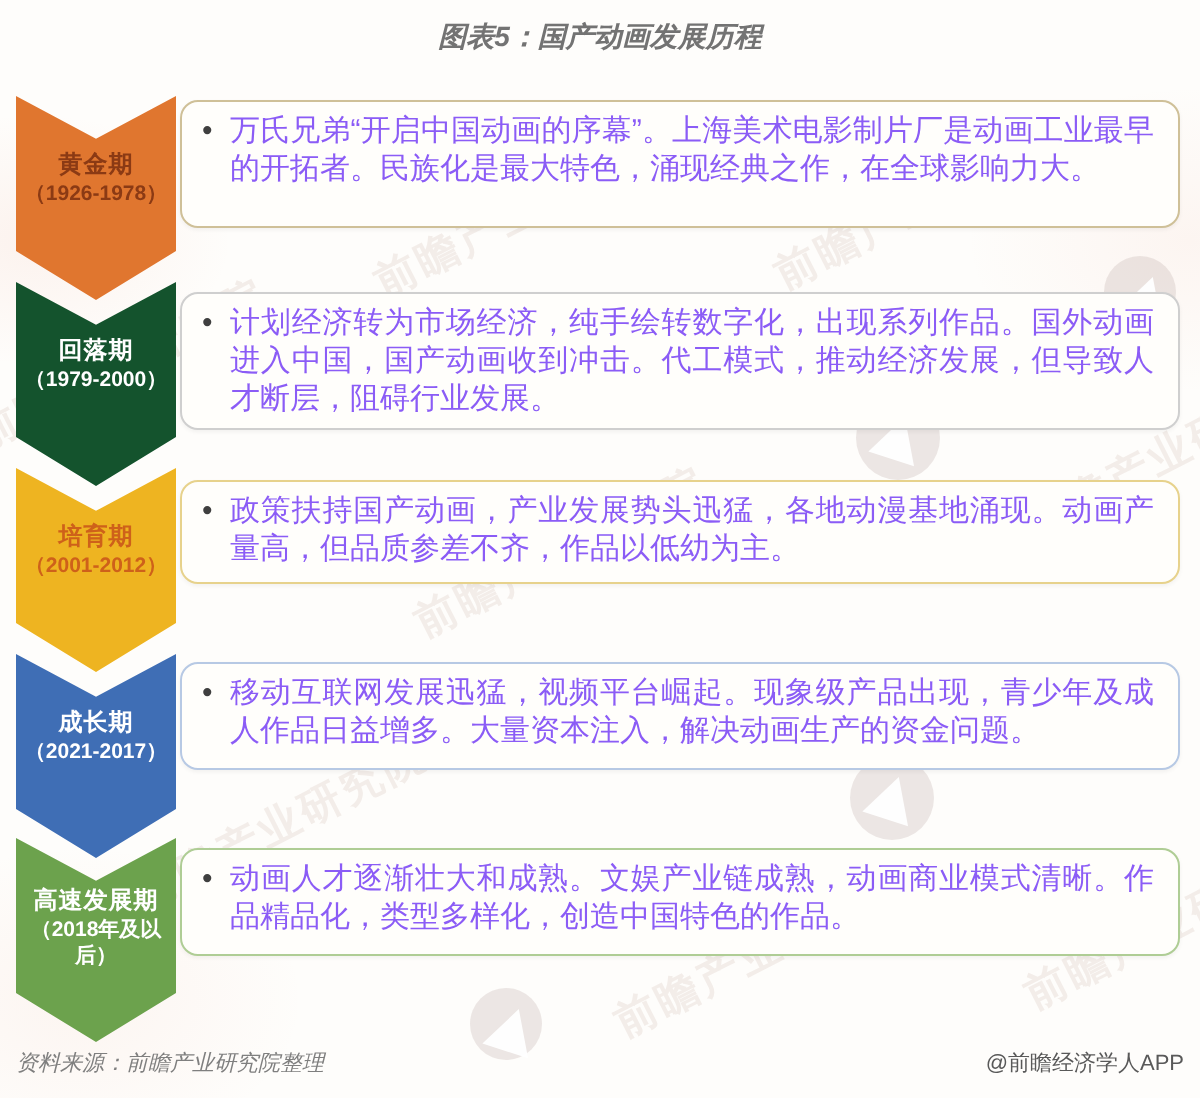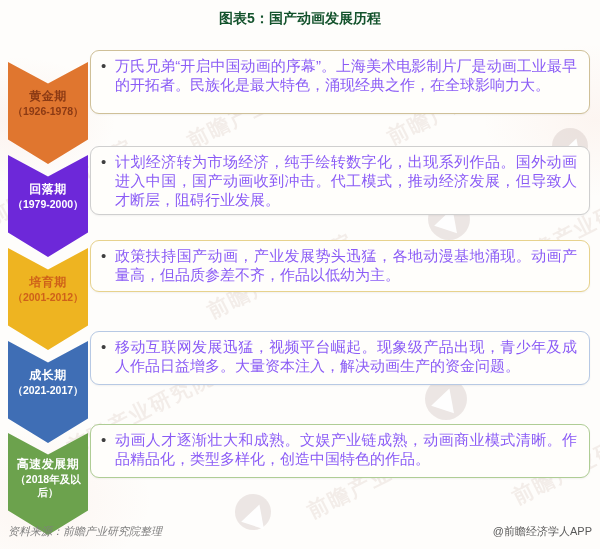--- a/index.html
+++ b/index.html
@@ -12,25 +12,25 @@
   
   .canvas::before{
     content:"";position:absolute;inset:0;pointer-events:none;
     background:
       radial-gradient(140px 90px at 18px 120px, rgba(233,150,122,0.10), transparent 70%),
       radial-gradient(160px 110px at 595px 120px, rgba(233,150,122,0.08), transparent 70%),
       radial-gradient(160px 110px at 40px 500px, rgba(233,150,122,0.08), transparent 70%);
   }
   .title{
     position:absolute;top:10px;left:0;width:100%;margin:0;
-    text-align:center;font-size:14px;font-weight:bold;color:#14532d;
+    text-align:center;font-size:14px;font-weight:bold;color:#737373;font-style:italic;
   }
   .row{position:absolute;left:0;width:600px;}
   .arrow{
-    position:absolute;left:8px;top:14px;width:80px;height:102px;
+    position:absolute;left:8px;top:0;width:80px;height:102px;
     clip-path:polygon(0 0,50% 21%,100% 0,100% 76%,50% 100%,0 76%);
     background:#cccccc;
   }
   .arrow-label{
     position:absolute;left:0;top:27px;width:100%;
     text-align:center;font-weight:bold;line-height:1.25;
   }
   .stage-name{display:block;font-size:12px;letter-spacing:0.5px;}
   .stage-years{display:block;font-size:10.5px;margin-top:1px;word-break:break-all;padding:0 4px;}
   .box{
@@ -101,21 +101,21 @@
         <span class="stage-years">（1926-1978）</span>
       </div>
     </div>
     <div class="box" style="top: 2px; min-height: 64px; border-color: rgb(207, 192, 152);">
       <span class="bullet">•</span>
       <span class="desc">万氏兄弟“开启中国动画的序幕”。上海美术电影制片厂是动画工业最早的开拓者。民族化是最大特色，涌现经典之作，在全球影响力大。</span>
     </div>
   </div>
 
   <div class="row" style="top:141px">
-    <div class="arrow" style="background: #6d28d9;">
+    <div class="arrow" style="background: #14532d;">
       <div class="arrow-label" style="color: rgb(255, 255, 255);">
         <span class="stage-name">回落期</span>
         <span class="stage-years">（1979-2000）</span>
       </div>
     </div>
     <div class="box" style="top: 5px; min-height: 64px; border-color: rgb(207, 207, 207);">
       <span class="bullet">•</span>
       <span class="desc">计划经济转为市场经济，纯手绘转数字化，出现系列作品。国外动画进入中国，国产动画收到冲击。代工模式，推动经济发展，但导致人才断层，阻碍行业发展。</span>
     </div>
   </div>

